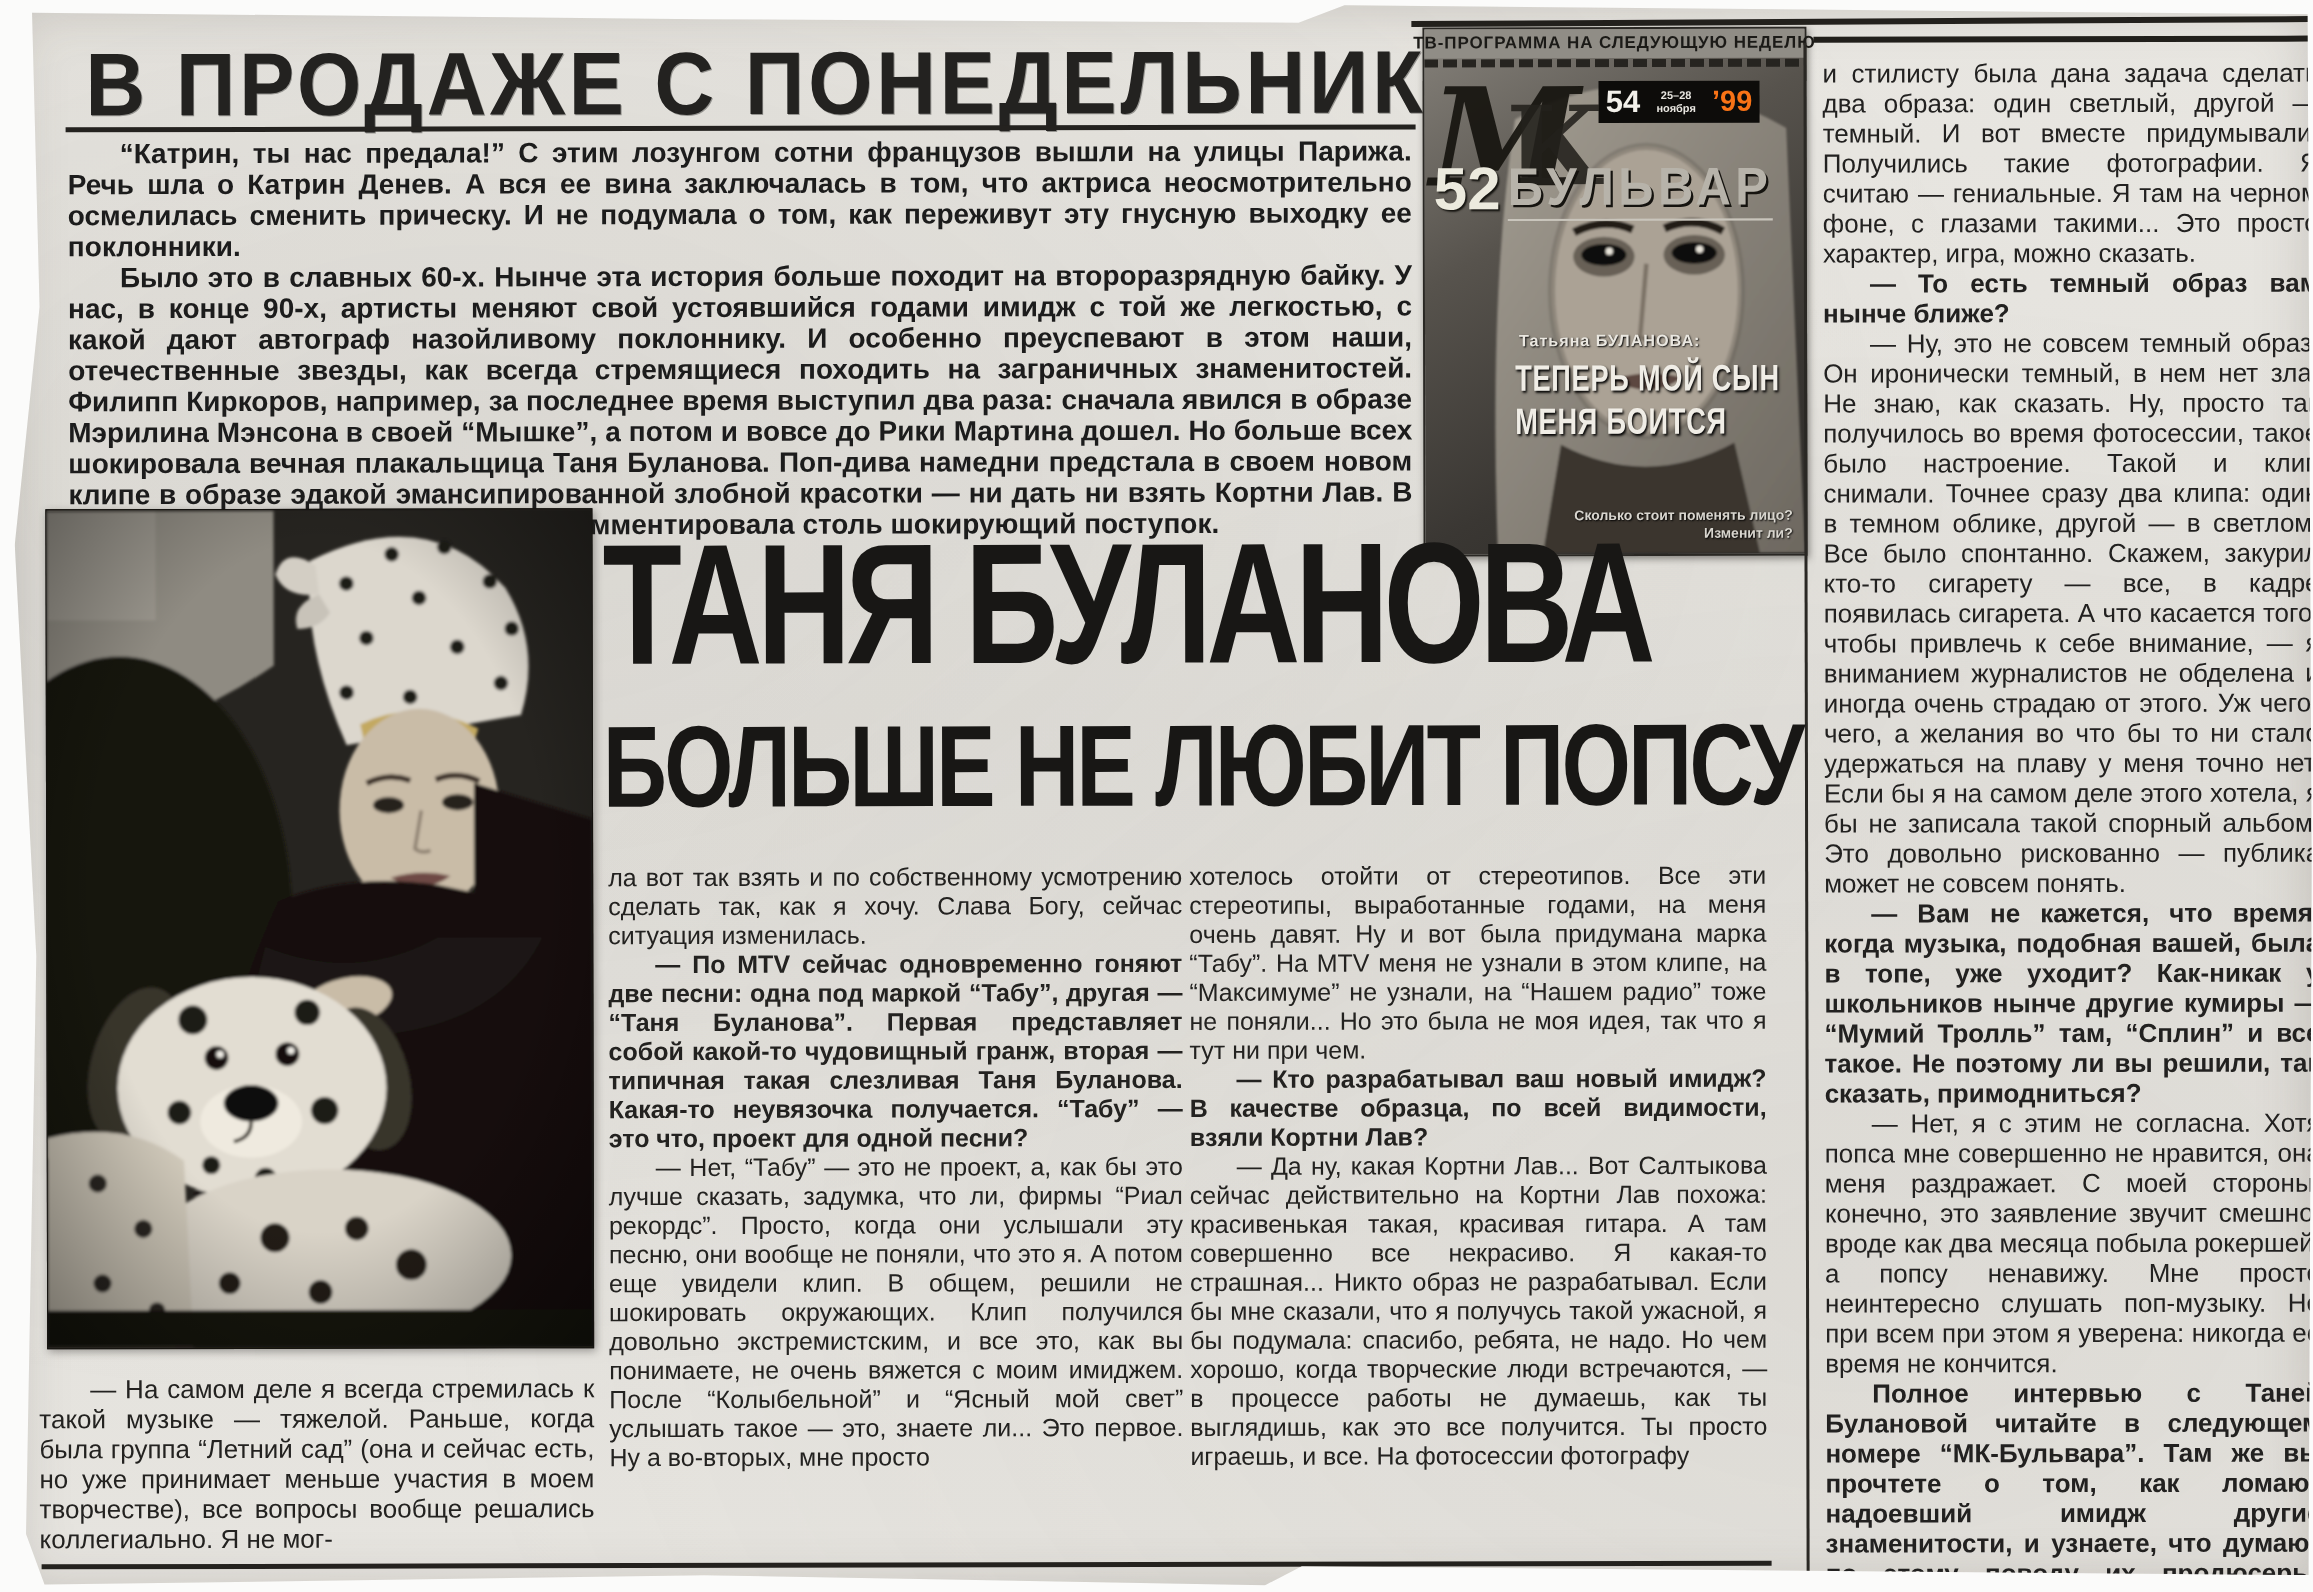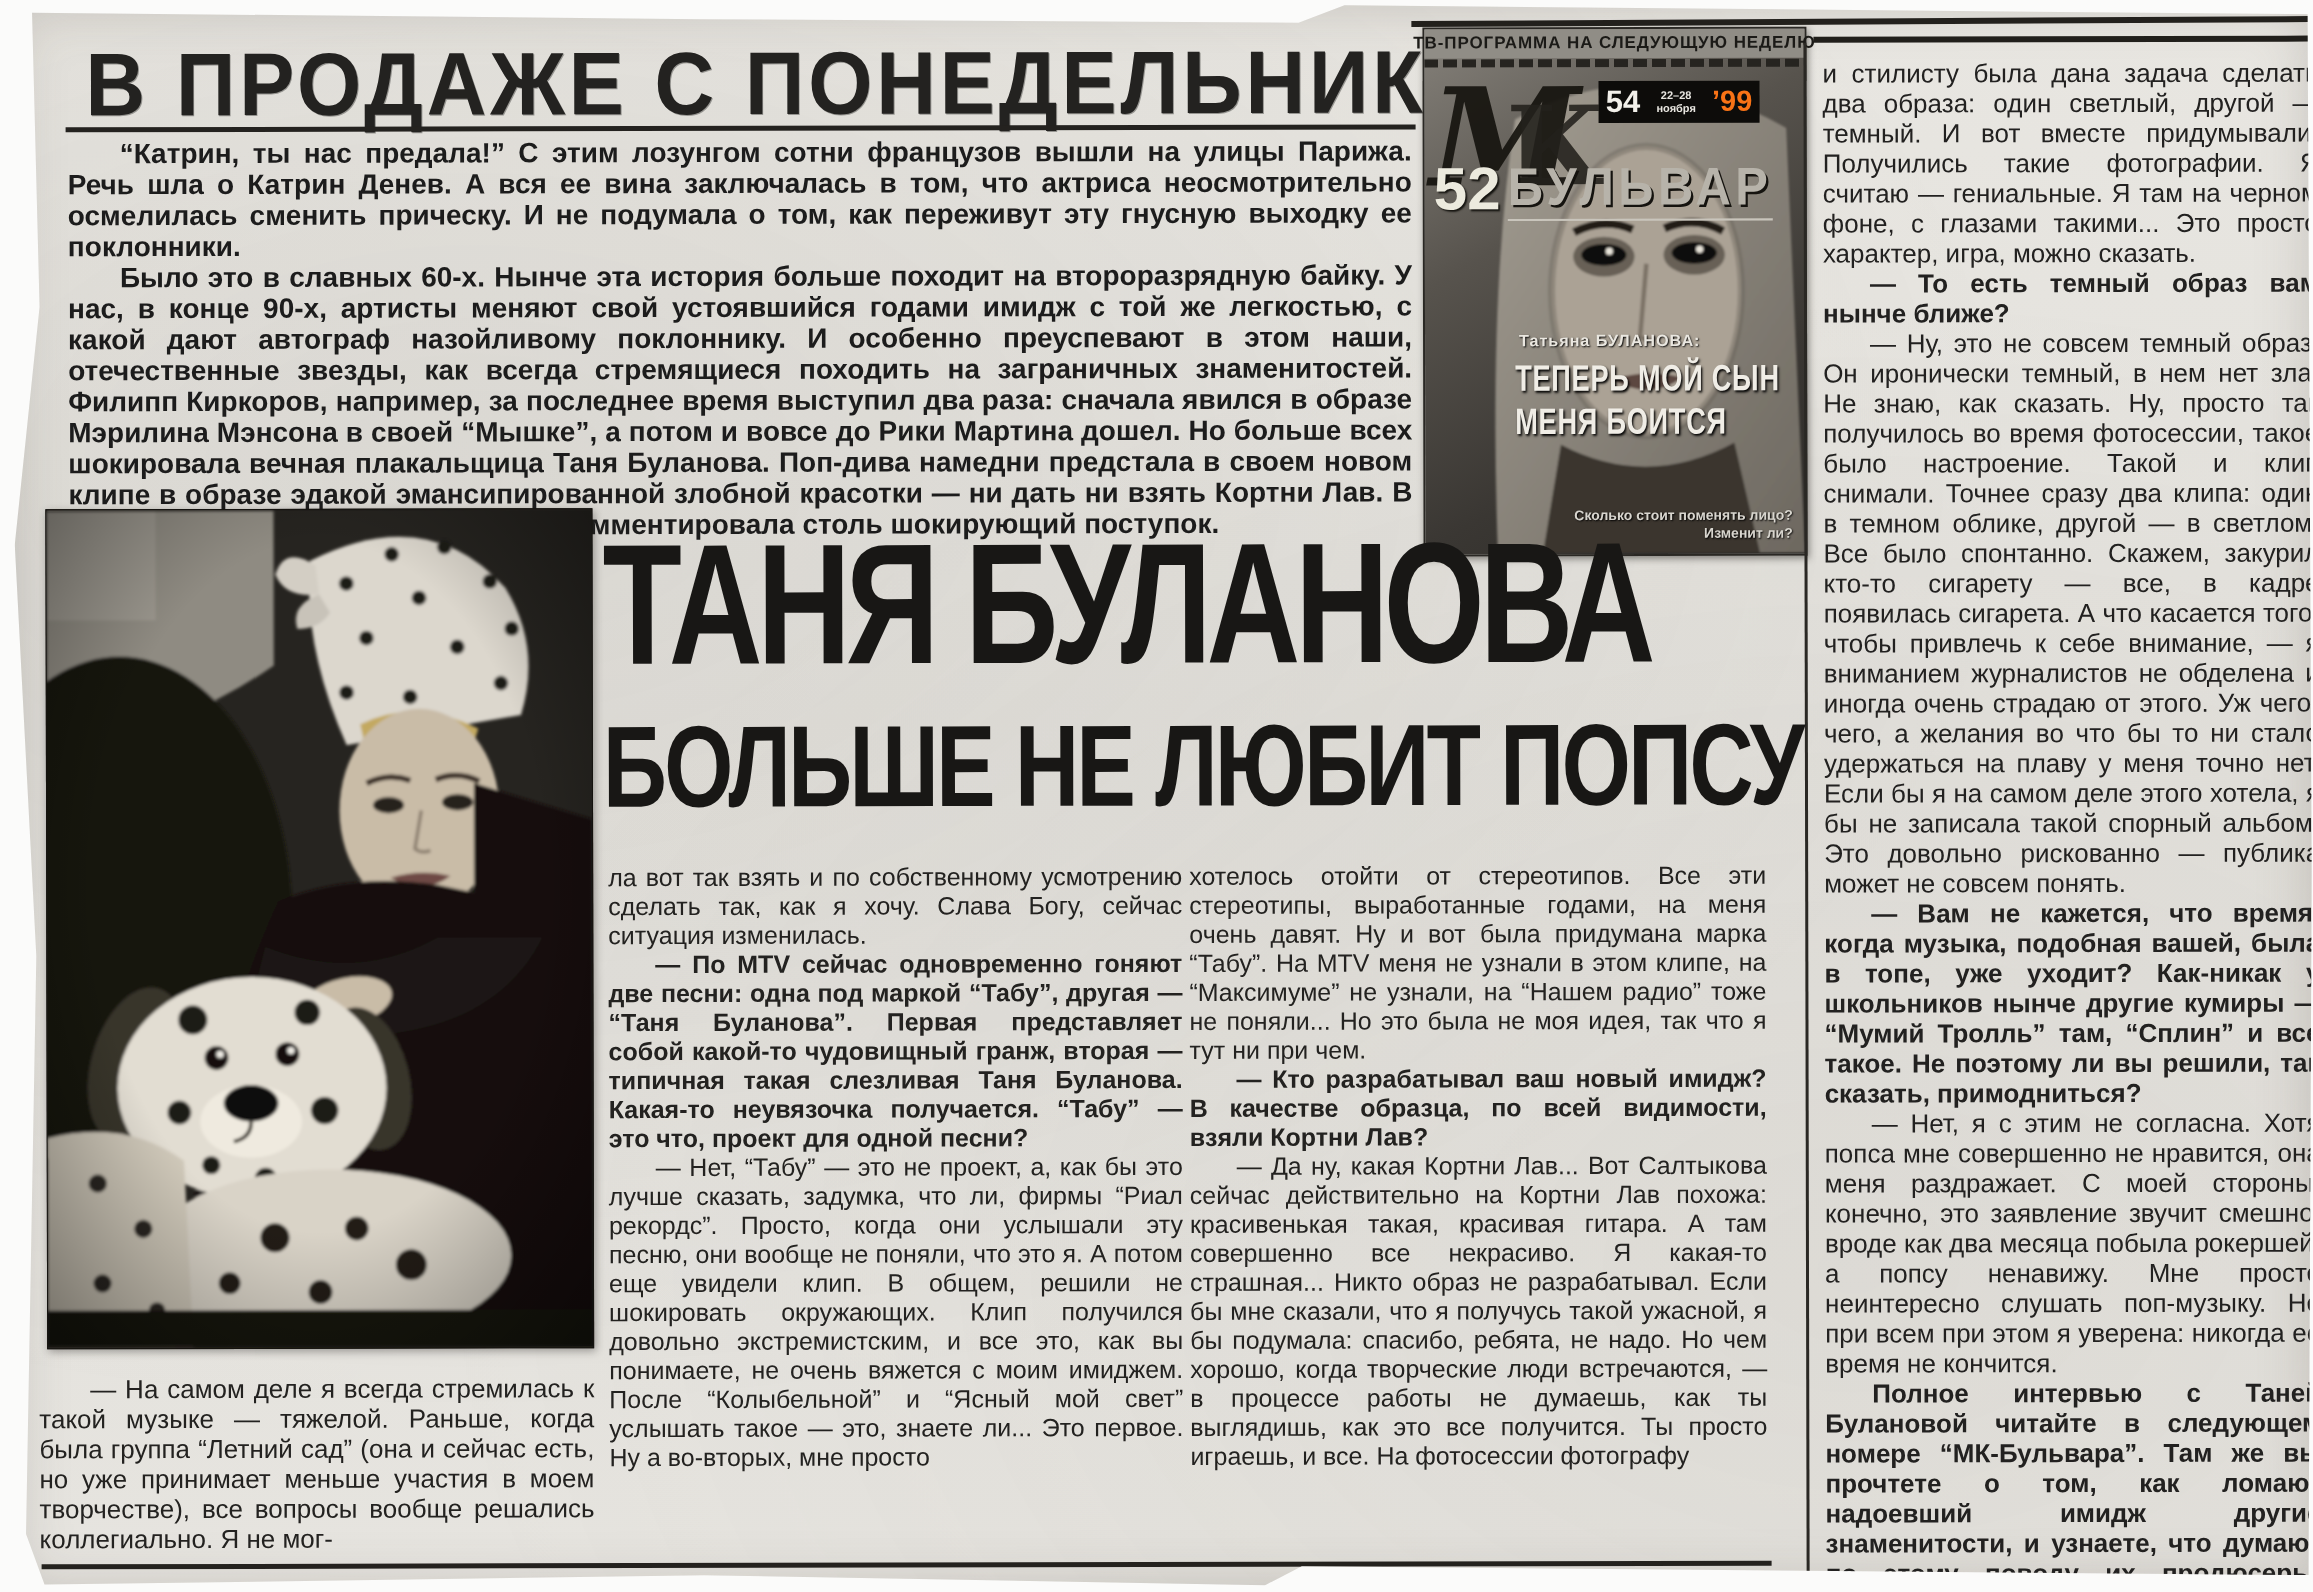--- a/index.html
+++ b/index.html
@@ -188,21 +188,21 @@
 
     <div class="mk-logo">
       <div class="mk-m">М</div>
       <div class="mk-k">К</div>
       <div class="mk-64">52</div>
     </div>
     <div class="bulvar">БУЛЬВАР</div>
 
     <div class="issue-box">
       <span class="issue-number">54</span>
-      <span class="issue-dates">22–28 ноября</span>
+      <span class="issue-dates">25–28 ноября</span>
       <span class="issue-year">’99</span>
     </div>
 
 
     <div class="cover-name">Татьяна БУЛАНОВА:</div>
     <div class="cover-headline">ТЕПЕРЬ МОЙ СЫН МЕНЯ БОИТСЯ</div>
     <div class="cover-sub">Сколько стоит поменять лицо? Изменит ли?</div>
   </div>
 
   <div class="v-rule"></div>

